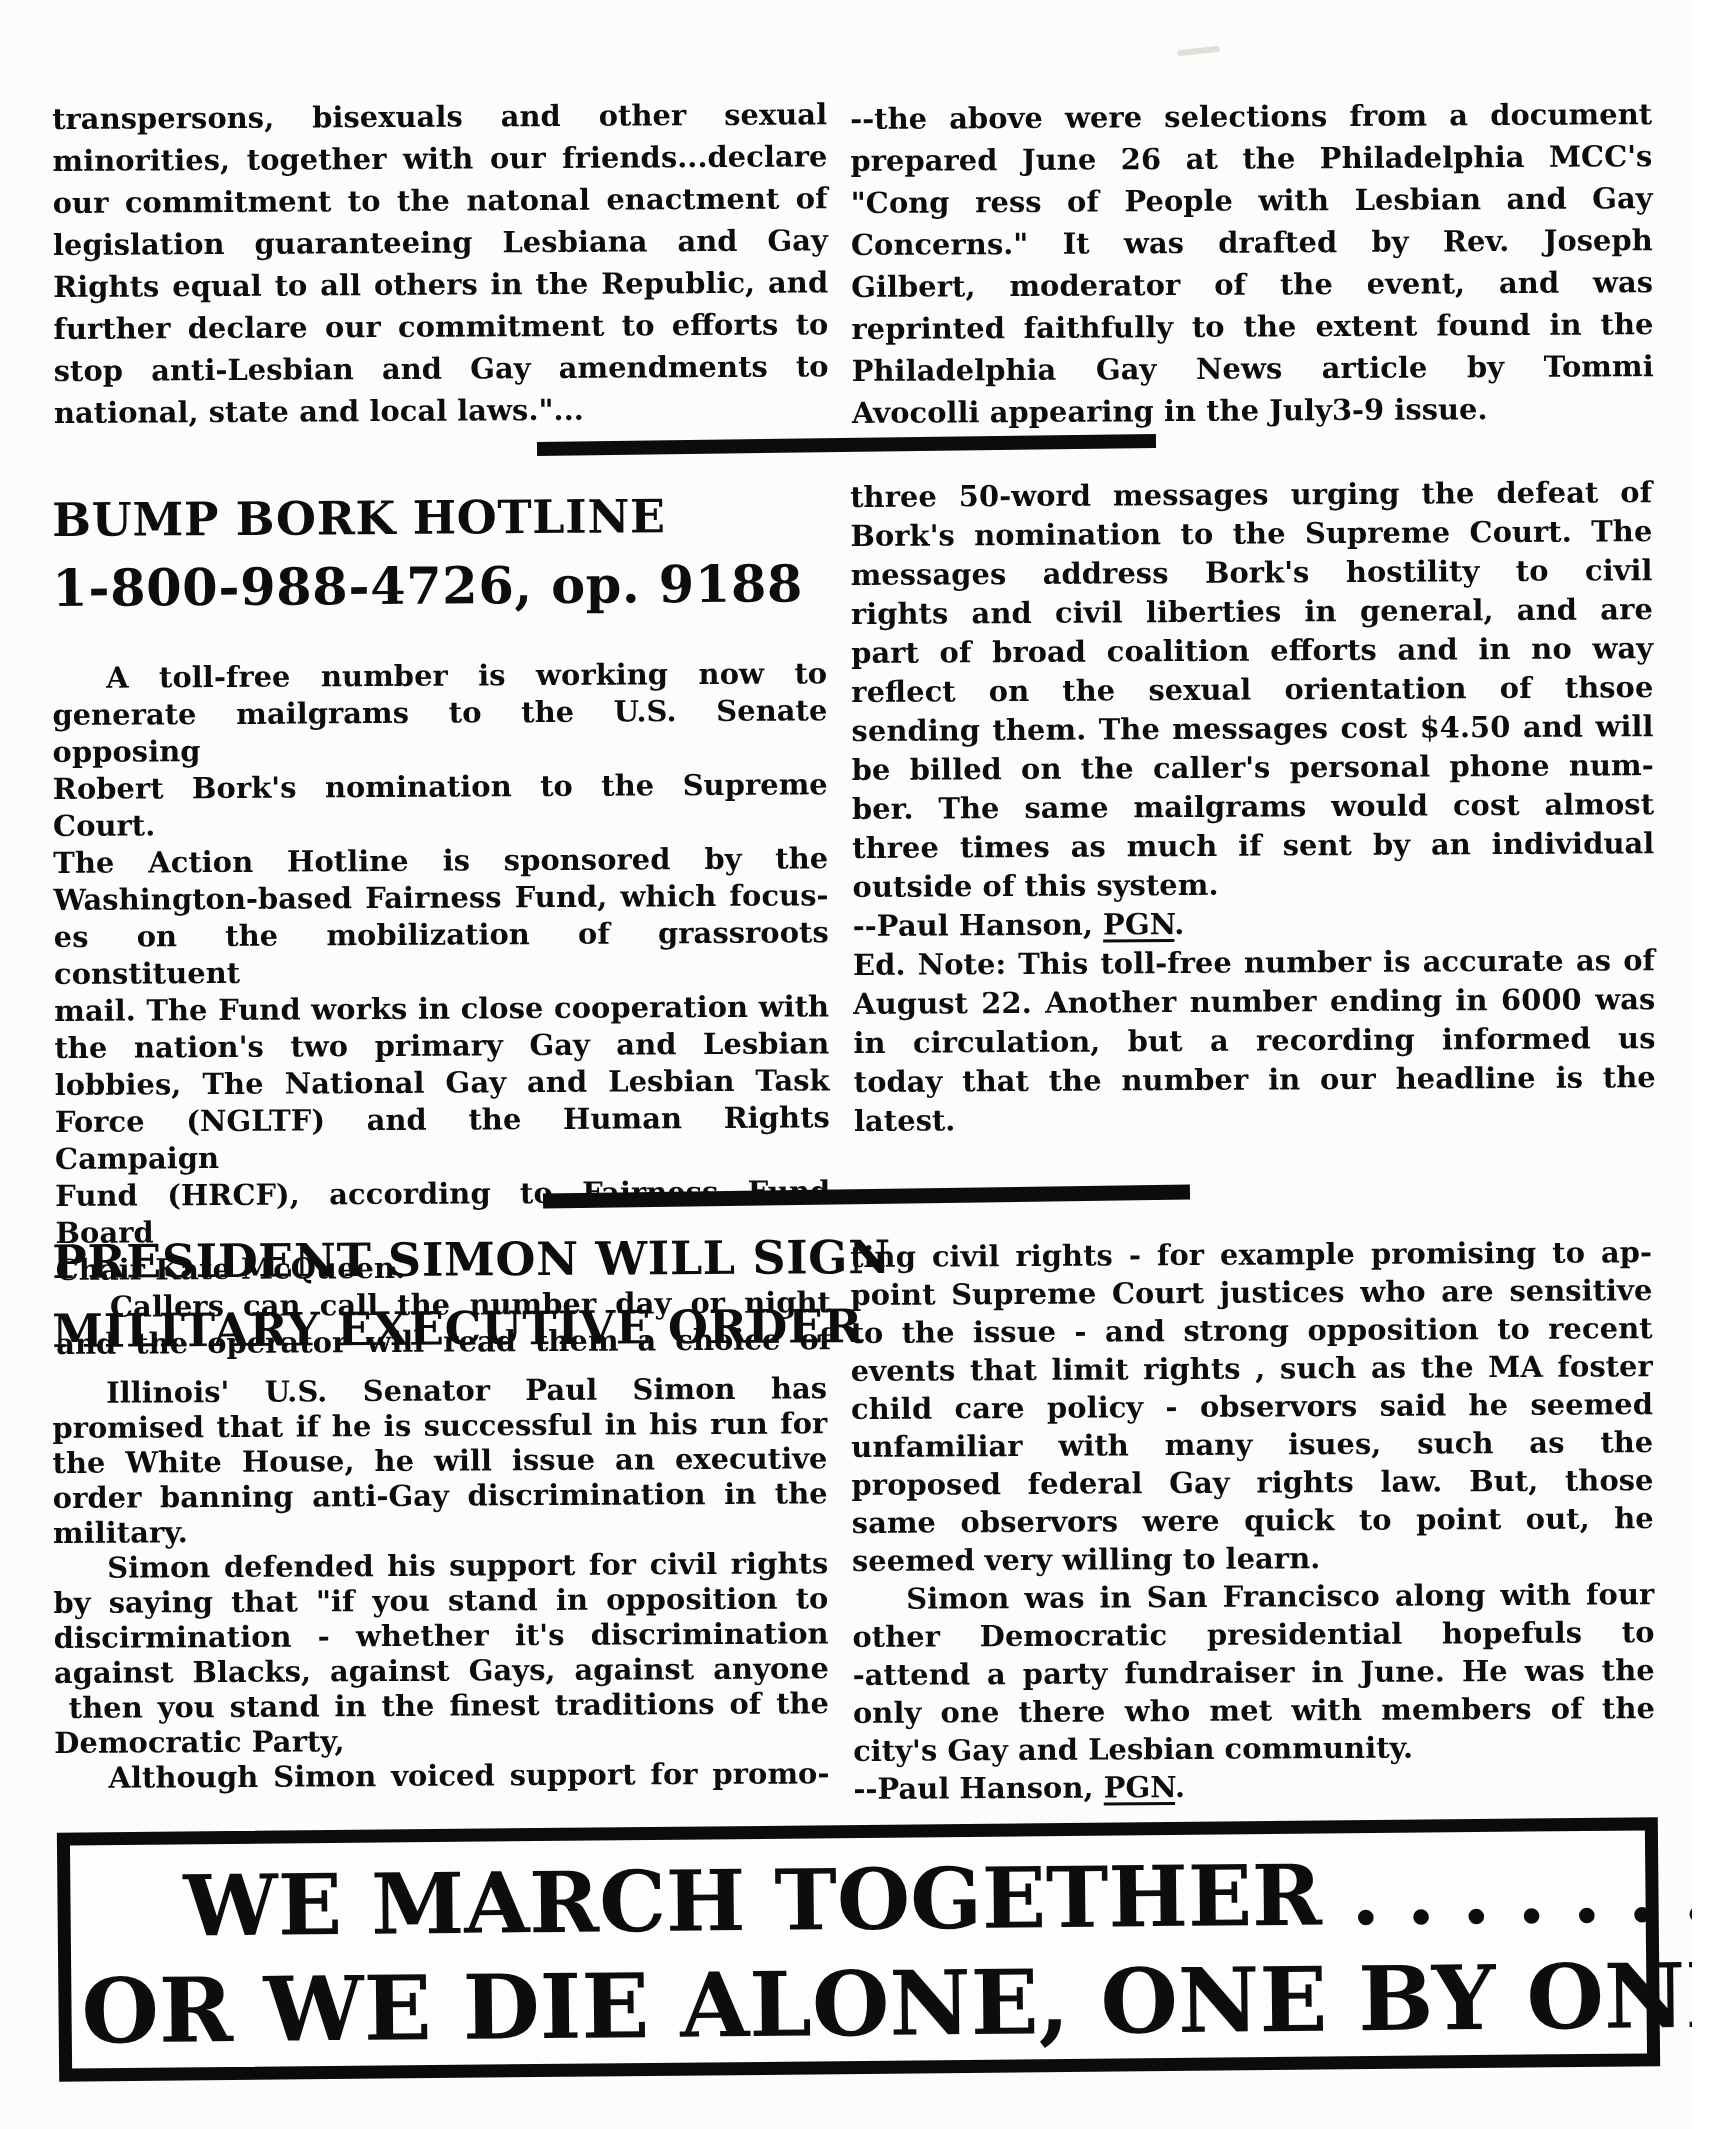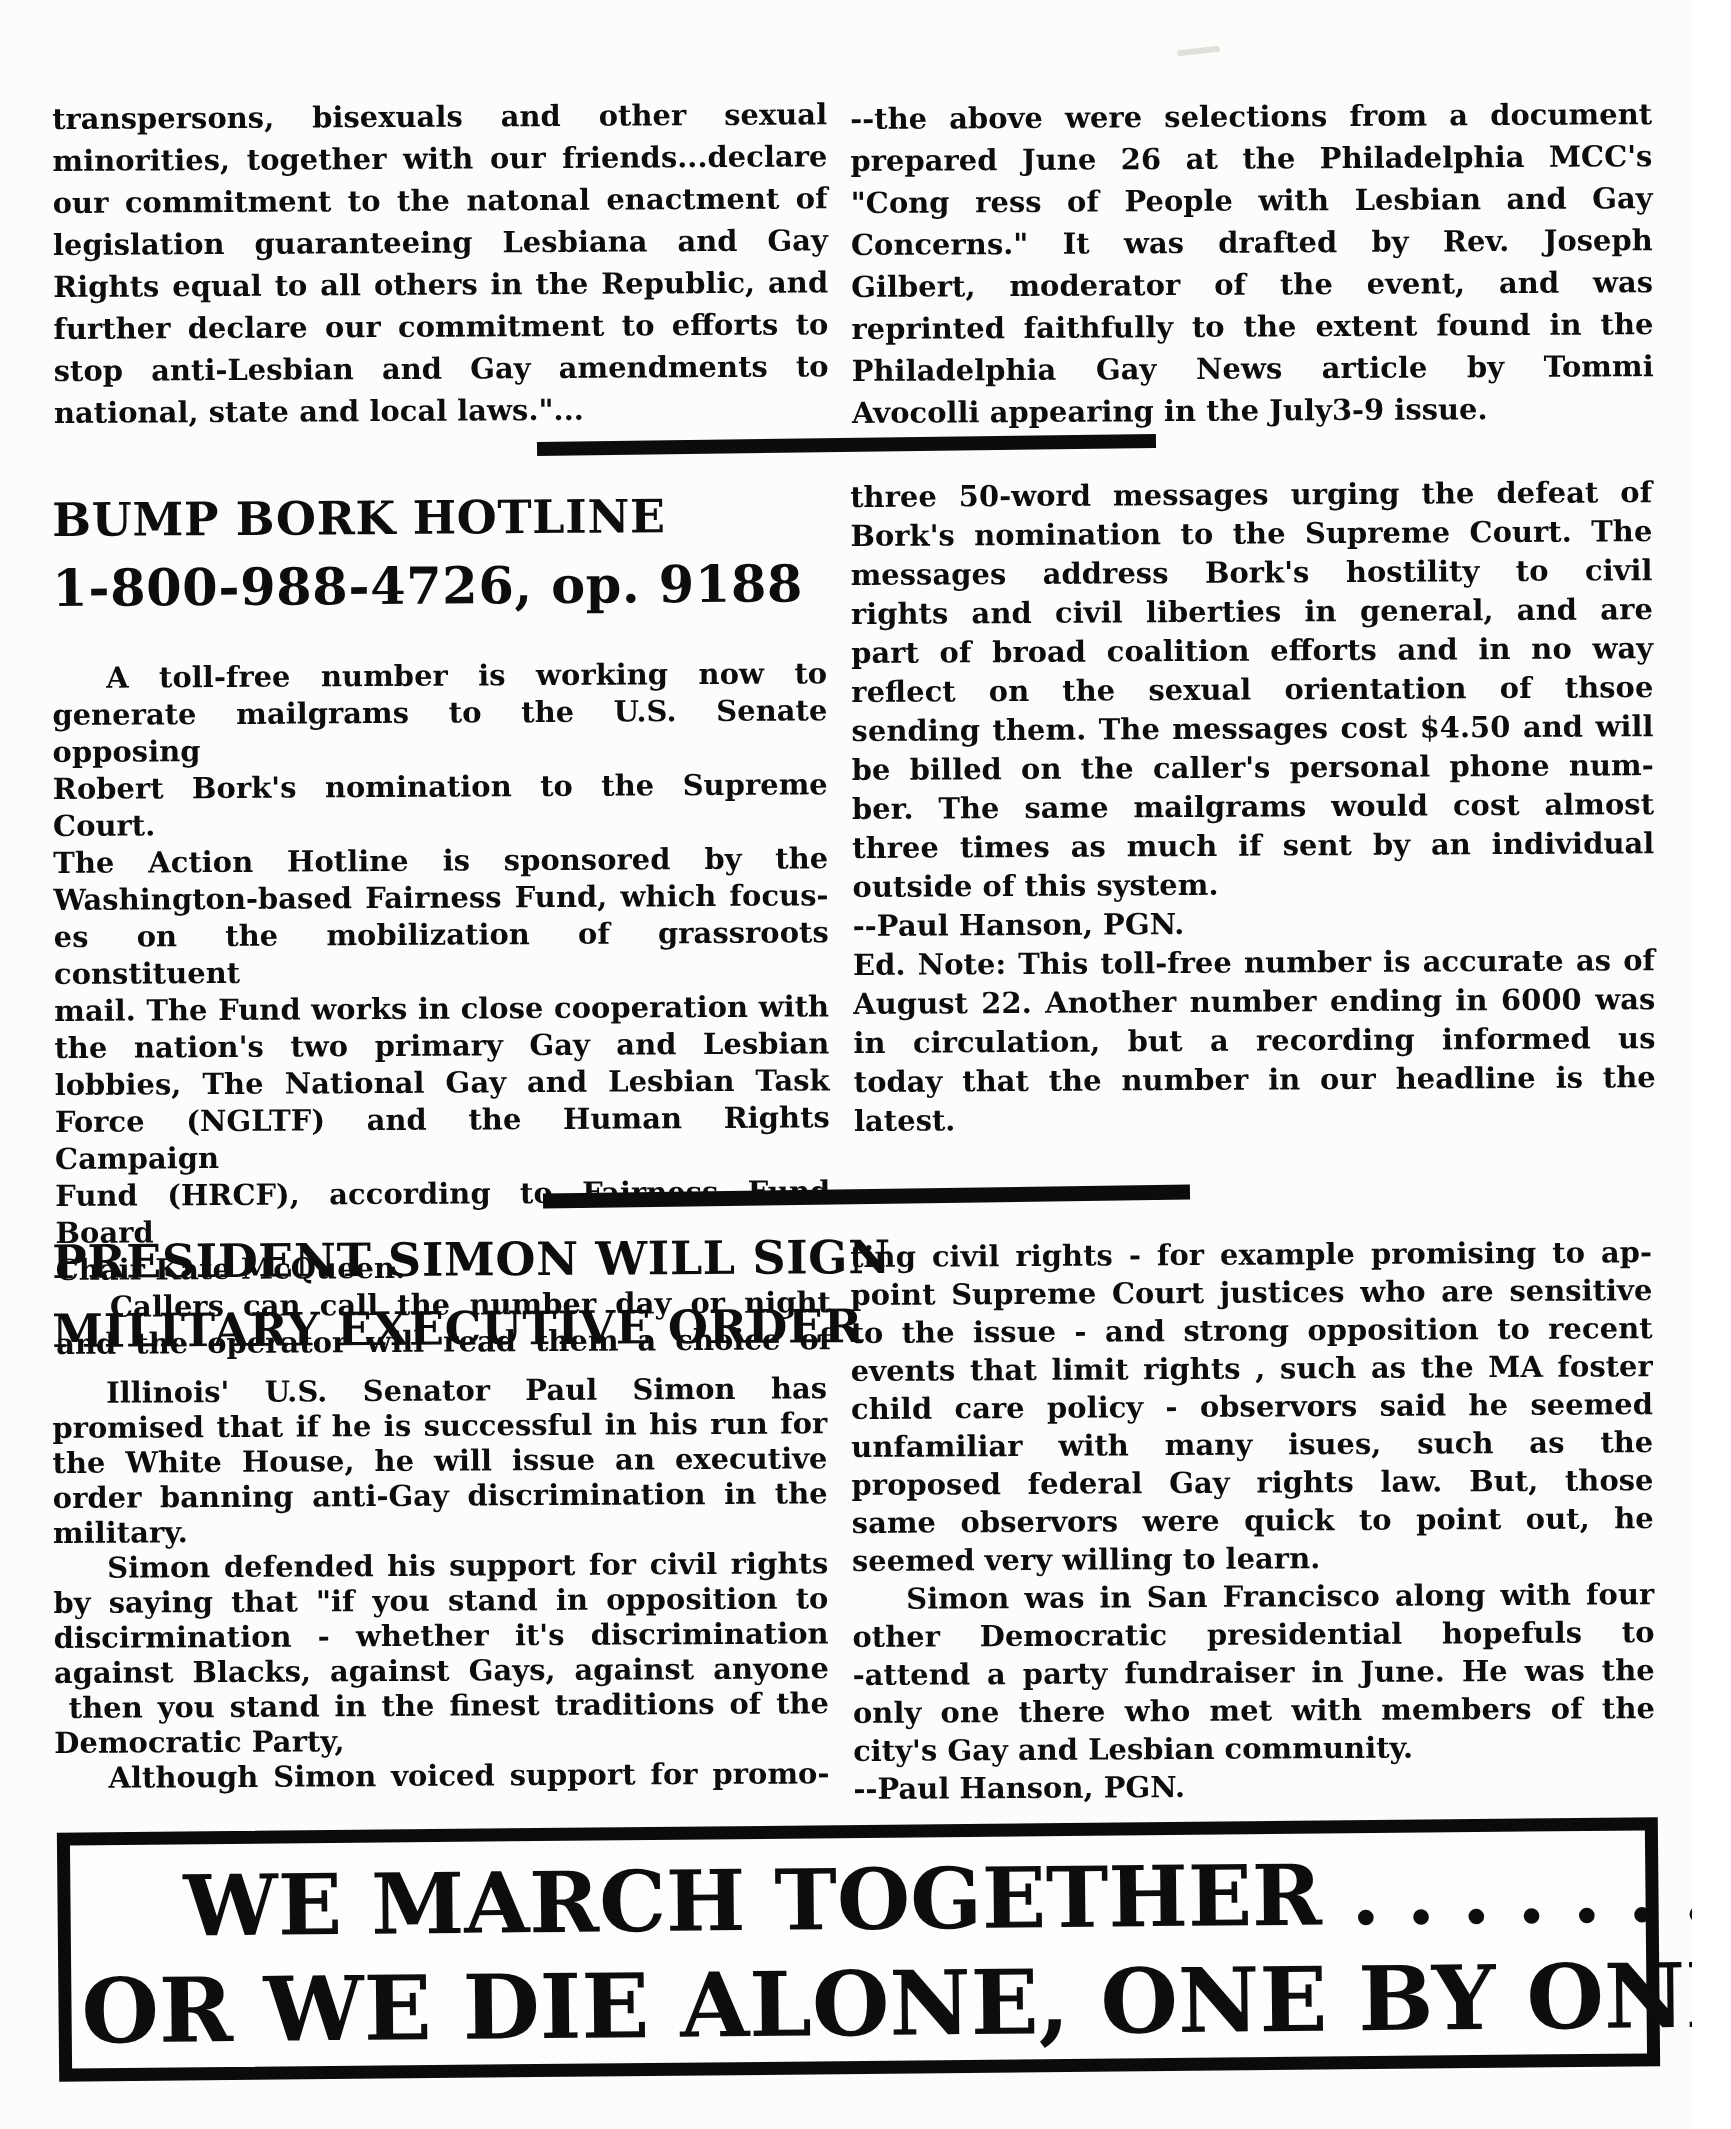--- a/index.html
+++ b/index.html
@@ -11,20 +11,21 @@
   }
   .col { position:absolute; }
   .col-left  { left:52px;  width:775px; }
   .col-right { left:850px; width:802px; }
   .body-text { font-size:29px; }
   .line { text-align:justify; text-align-last:justify; }
   .line.e  { text-align-last:left; }
   .line.i  { text-indent:54px; }
   .line.i2 { text-indent:14.7px; }
   .u {
+    text-decoration:underline;
     text-decoration-thickness:3.1px;
     text-underline-offset:4.9px;
   }
   .headline {
     position:absolute; left:52px; font-size:46px;
     letter-spacing:0.6px; white-space:nowrap;
   }
   .headline.phone { font-size:51px; }
   .divider { position:absolute; background:#0c0c0c; }
   #divider1 { left:537px; top:438px;  width:619px; height:13.5px; transform:rotate(-0.75deg); }

